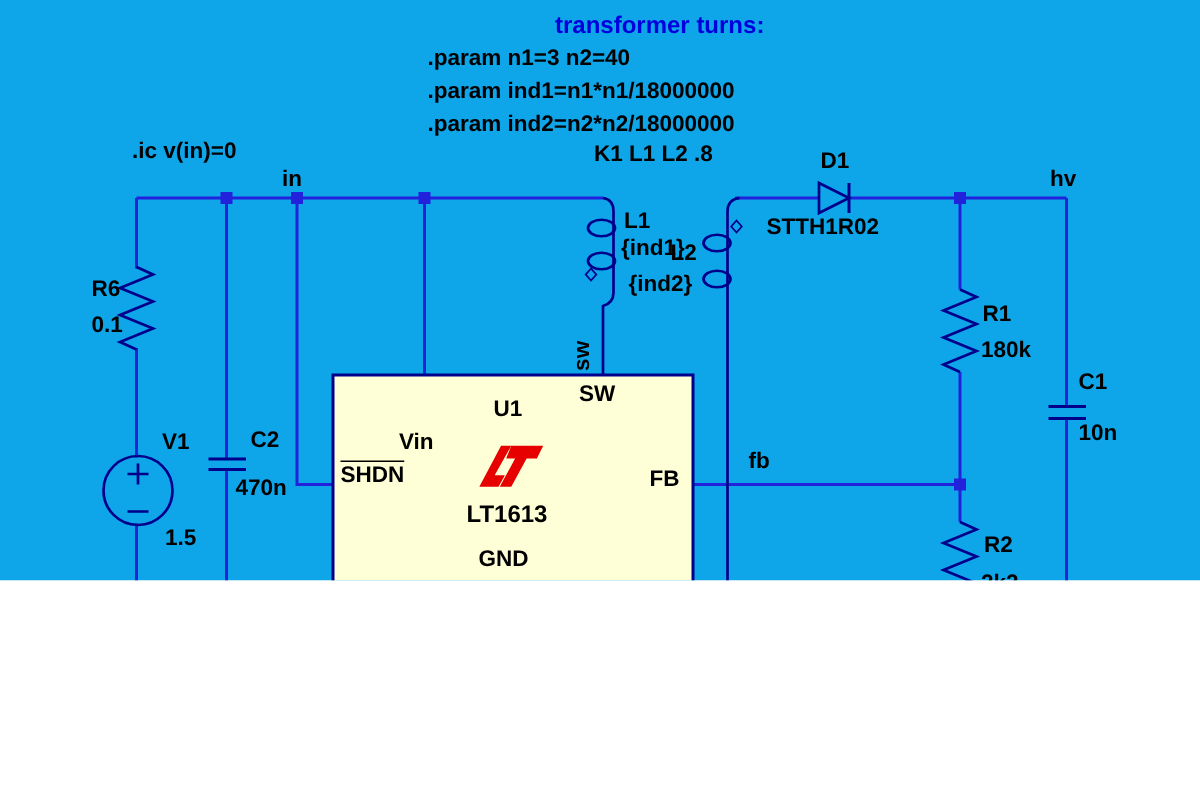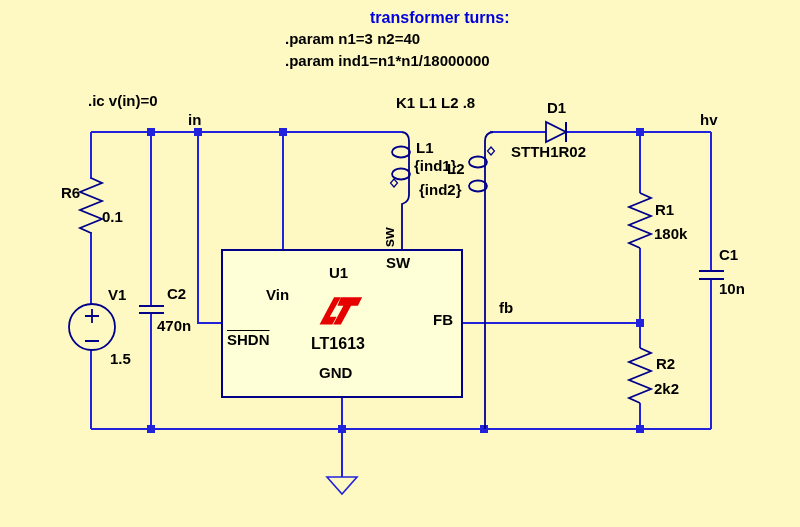--- a/index.html
+++ b/index.html
@@ -1,33 +1,33 @@
 <!DOCTYPE html>
 <html><head>
 <meta charset="utf-8">
 <style>
   html,body{margin:0;padding:0;}
   #canvas{
     position:relative;
-    width:800px;height:527px;
-    background:#fef9c3;
+    width:800px;height:387px;
+    background:#0ea5e9;
     overflow:hidden;
     font-family:"Liberation Sans",sans-serif;
   }
   #circuit-svg{position:absolute;left:0;top:0;}
   .lbl{
     position:absolute;
     font:bold 15px "Liberation Sans",sans-serif;
     color:#000;
     white-space:nowrap;
     line-height:1.1;
   }
   .dir-title{color:#0000dd;font-size:16px;}
   .big{font-size:16px;}
-  .ovl{text-decoration:overline;margin-top:23px;}
+  .ovl{text-decoration:overline;}
   .rot{transform:rotate(-90deg);transform-origin:center;}
 </style>
 </head>
 <body>
 
 <div id="canvas">
 
   <svg id="circuit-svg" width="800" height="527" viewBox="0 0 800 527">
 
     <g stroke="#2222dd" stroke-width="2" fill="none">
@@ -91,30 +91,31 @@
 
     <svg x="317" y="292" width="46" height="36" viewBox="0 0 54 38">
       <path fill="#e60000" d="M3,36 L20,4 L28,4 L15,27 L23,27 L18,36 Z"></path>
       <path fill="#e60000" d="M28,4 L53,4 L48,14 L40,14 L28,36 L19,36 L31,14 L24,14 Z"></path>
     </svg>
   </svg>
 
   <div class="lbl dir-title" style="left:370px;top:9px;">transformer turns:</div>
   <div class="lbl" style="left:285px;top:31px;">.param n1=3 n2=40</div>
   <div class="lbl" style="left:285px;top:53px;">.param ind1=n1*n1/18000000</div>
+  <div class="lbl" style="left:285px;top:75px;">.param ind2=n2*n2/18000000</div>
   <div class="lbl" style="left:396px;top:95px;">K1 L1 L2 .8</div>
   <div class="lbl" style="left:88px;top:93px;">.ic v(in)=0</div>
 
   <div class="lbl" style="left:188px;top:112px;">in</div>
   <div class="lbl rot" style="left:374px;top:224px;width:30px;">sw</div>
   <div class="lbl" style="left:499px;top:300px;">fb</div>
   <div class="lbl" style="left:700px;top:112px;">hv</div>
 
   <div class="lbl" style="left:61px;top:185px;">R6</div>
-  <div class="lbl" style="left:61px;top:209px;margin-left:41px;">0.1</div>
+  <div class="lbl" style="left:61px;top:209px;">0.1</div>
   <div class="lbl" style="left:108px;top:287px;">V1</div>
   <div class="lbl" style="left:110px;top:351px;">1.5</div>
   <div class="lbl" style="left:155px;top:286px;margin-left:12px;">C2</div>
   <div class="lbl" style="left:157px;top:318px;">470n</div>
   <div class="lbl" style="left:416px;top:140px;">L1</div>
   <div class="lbl" style="left:414px;top:158px;">{ind1}</div>
   <div class="lbl" style="left:447px;top:161px;">L2</div>
   <div class="lbl" style="left:419px;top:182px;">{ind2}</div>
   <div class="lbl" style="left:547px;top:100px;">D1</div>
   <div class="lbl" style="left:511px;top:144px;">STTH1R02</div>

